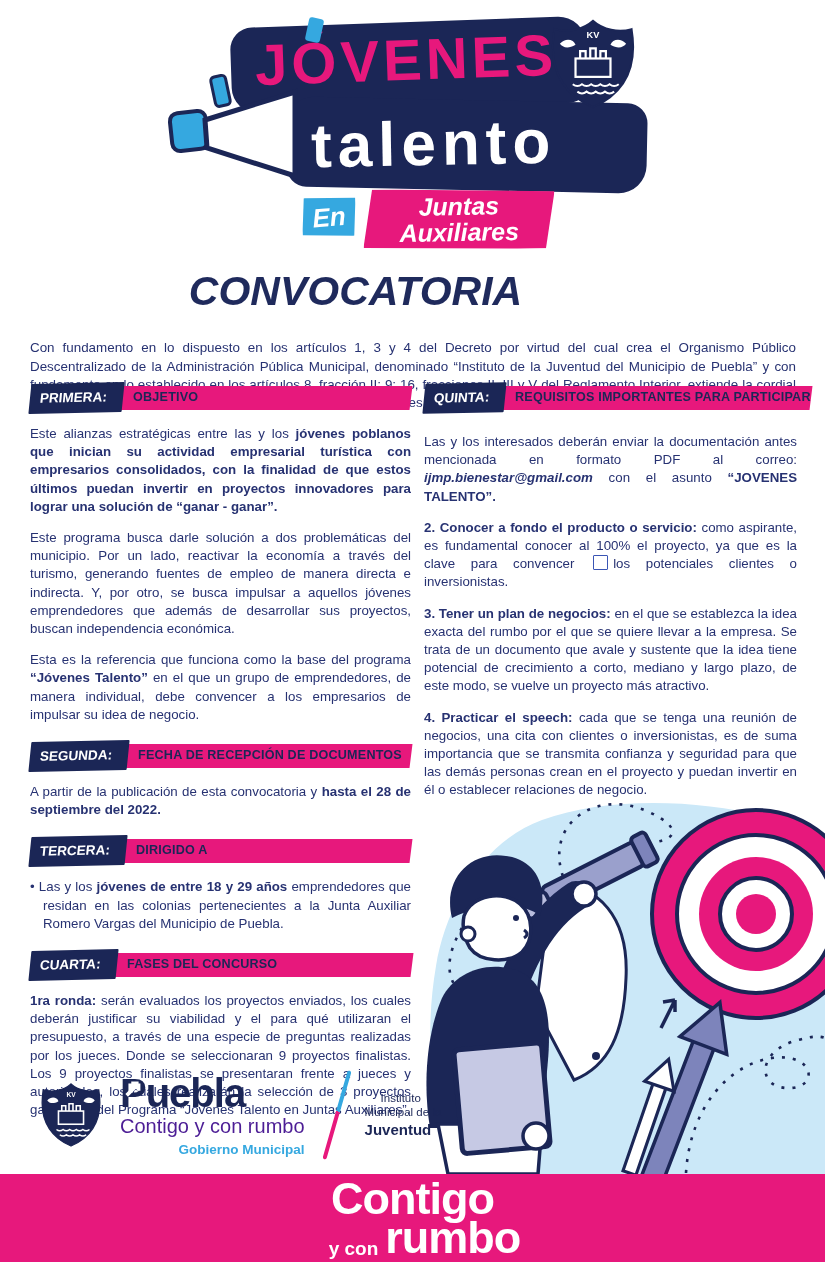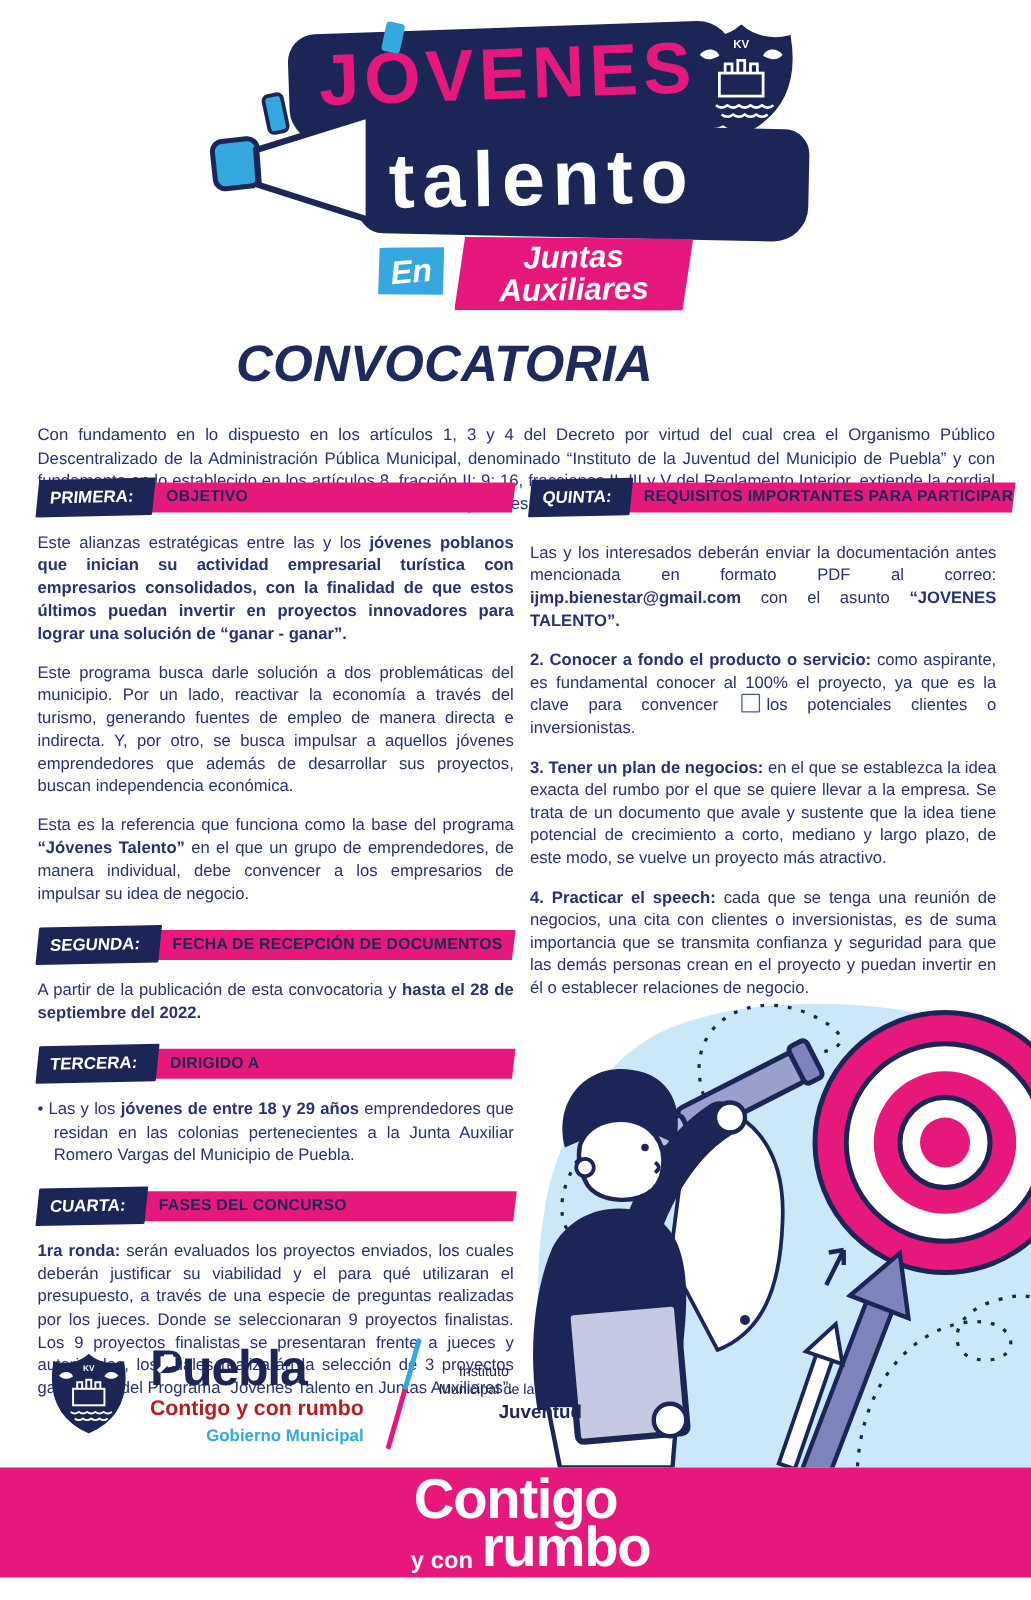--- a/index.html
+++ b/index.html
@@ -3,21 +3,21 @@
 <meta charset="utf-8">
 <style>
   html,body{margin:0;padding:0;}
   body{
     width:825px;height:1280px;position:relative;overflow:hidden;
     background:#ffffff;
     font-family:"Liberation Sans", sans-serif;
     color:#273272;
   }
   .b{font-weight:bold;}
-  .i{}
+  .i{font-style:italic;}
   
   .logo-wrap{position:absolute;top:16px;left:50%;margin-left:-242px;width:484px;height:236px;}
   .blob{position:absolute;background:#1b2656;border-radius:20px;}
   .blob1{left:60px;top:6px;width:356px;height:86px;transform:rotate(-2deg);border-radius:22px 28px 18px 26px;}
   .blob2{left:116px;top:84px;width:360px;height:90px;transform:rotate(1.2deg);border-radius:26px 20px 28px 20px;}
   .logo-word1{position:absolute;left:84px;top:10px;font-size:58px;font-weight:bold;color:#E7187C;letter-spacing:4px;transform:rotate(-2deg);white-space:nowrap;}
   .logo-accent{position:absolute;left:136px;top:2px;width:15px;height:24px;background:#35A8E0;border-radius:3px;transform:rotate(12deg);z-index:3;}
   .logo-word2{position:absolute;left:140px;top:92px;font-size:62px;font-weight:bold;color:#ffffff;letter-spacing:6px;transform:rotate(-1deg);white-space:nowrap;}
   .badge-en{position:absolute;left:130px;top:180px;width:56px;height:42px;background:#35A8E0;
     clip-path:polygon(8% 0,100% 10%,92% 100%,0 88%);display:flex;align-items:center;justify-content:center;
@@ -48,27 +48,27 @@
   .box-glyph{display:inline-block;width:13px;height:13px;border:1.5px solid #3a55b4;border-radius:1px;
     margin:0 5px -2px 3px;vertical-align:baseline;}
   
   .illus{position:absolute;left:424px;top:798px;width:401px;height:376px;}
   
   .brand{position:absolute;left:38px;top:1058px;height:114px;display:flex;align-items:center;}
   .brand-shield{margin-right:16px;}
   .puebla-block{position:relative;}
   .puebla-word{font-size:40px;font-weight:bold;color:#1b2656;line-height:1;letter-spacing:-1px;}
   .puebla-arrow{position:absolute;left:3px;top:4px;}
-  .puebla-slogan{font-size:17px;font-weight:bold;color:#b91c1c;margin-top:2px;}
+  .puebla-slogan{font-size:20px;font-weight:normal;color:#4c1d95;margin-top:2px;}
   .puebla-gob{font-size:13.5px;font-weight:bold;color:#35A8E0;margin-top:4px;text-align:right;}
   .brand-divider{width:4px;height:92px;margin:0 26px 0 30px;border-radius:3px;
     background:linear-gradient(#35A8E0 0 46%, #E7187C 46% 100%);transform:rotate(16deg);}
   .instituto{color:#1b2656;font-size:11.5px;line-height:1.25;}
   .instituto .l1{padding-left:16px;}
-  .instituto .l3{font-weight:bold;font-size:15px;margin-top:1px;margin-left:48px;}
+  .instituto .l3{font-weight:bold;font-size:15px;margin-top:1px;}
   
   .footer{position:absolute;left:0;top:1174px;width:825px;height:88px;background:#E7187C;color:#fff;
     display:flex;flex-direction:column;align-items:center;justify-content:center;}
   .footer .f1{font-size:45px;font-weight:bold;letter-spacing:-1px;line-height:1;}
   .footer .f2{display:flex;align-items:flex-end;margin-top:-6px;transform:translateX(12px);}
   .footer .f2 .small{font-size:19px;font-weight:bold;margin-right:7px;}
   .footer .f2 .big{font-size:45px;font-weight:bold;letter-spacing:-1px;line-height:1;}
 </style>
 </head>
 <body>

